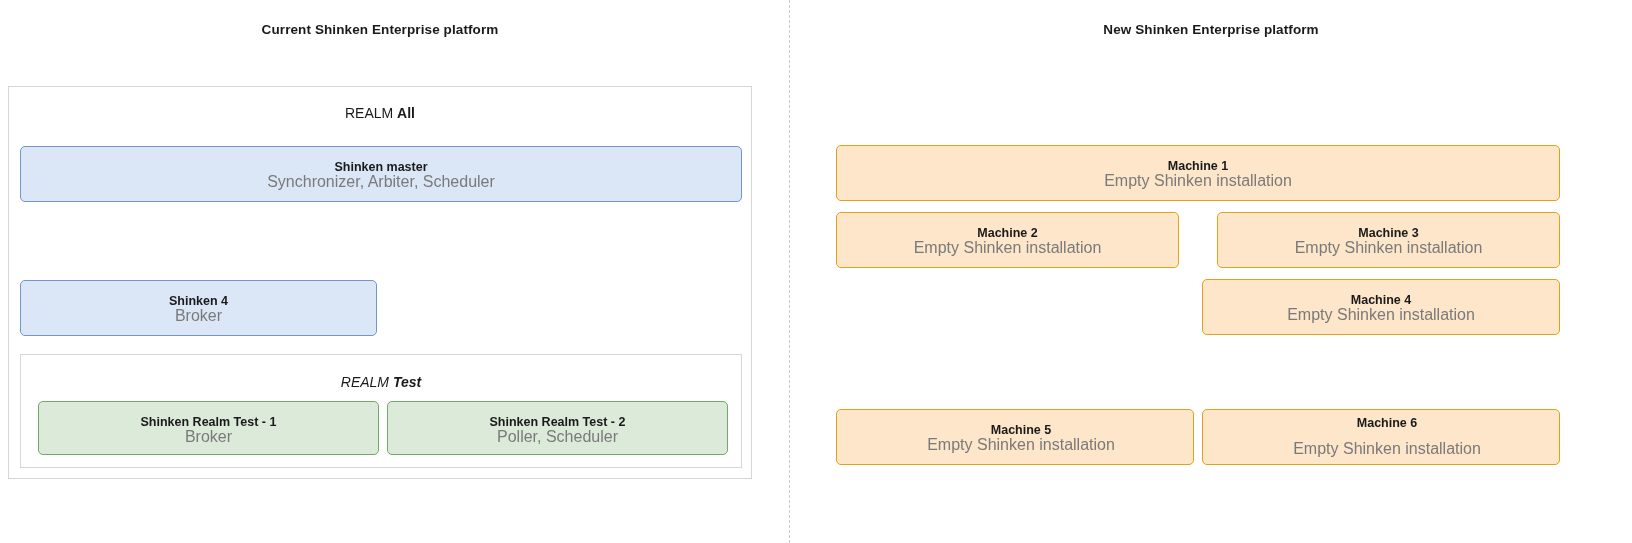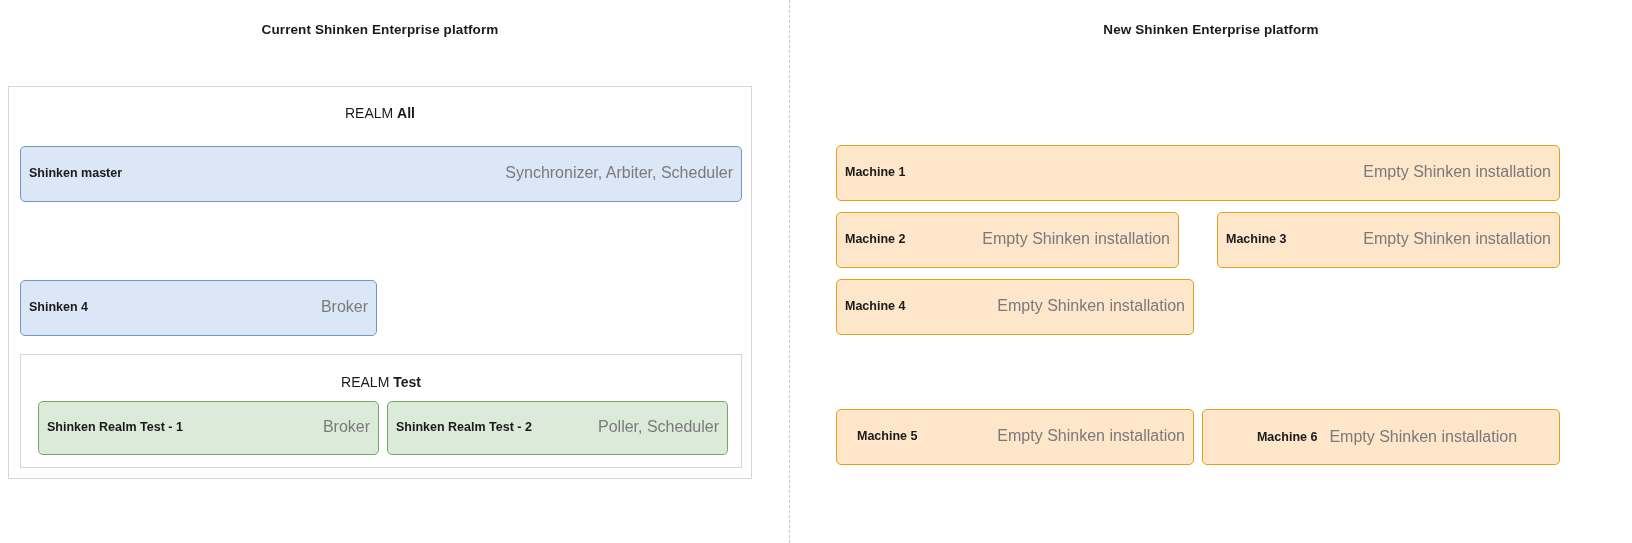--- a/index.html
+++ b/index.html
@@ -65,20 +65,21 @@
   .node-row {
     position: absolute;
     display: flex;
     gap: 8px;
   }
 
   .node {
     box-sizing: border-box;
     border-radius: 5px;
     display: flex;
+    flex-direction: column;
     align-items: center;
     justify-content: center;
     text-align: center;
     padding: 0 8px;
   }
   .node .node-title {
     font-size: 12.5px;
     font-weight: bold;
     color: #1a1a1a;
     line-height: 1;
@@ -111,39 +112,40 @@
     width: 722px;
     height: 114px;
     border: 1px solid #d6d6d6;
     box-sizing: border-box;
     background: #ffffff;
   }
   #realm-test-label {
     position: absolute;
     left: 0; right: 0;
     top: 19px;
+    font-style: italic;
   }
   #row-test {
     left: 17px;
     top: 46px;
     width: 690px;
   }
   #row-test .node { width: 341px; height: 54px; align-items: center; }
 
   
   #right-panel {
     position: absolute;
     left: 836px;
     top: 86px;
     width: 724px;
     height: 393px;
   }
   #m-row-1 { left: 0px; top: 59px;  width: 860px; }
   #m-row-2 { left: 0px; top: 126px; width: 724px; gap: 38px; }
-  #m-row-3 { left: 0px; top: 193px; width: 724px; }
+  #m-row-3 { left: 0px; top: 193px; width: 724px; justify-content: flex-end; }
   #m-row-4 { left: 0px; top: 323px; width: 724px; }
   #m-row-1 .node { width: 724px; height: 56px; }
   #m-row-2 .node { width: 358px; height: 56px; }
   #m-row-3 .node { width: 358px; height: 56px; }
   #m-row-4 .node { width: 358px; height: 56px; padding-left: 20px; }
 </style>
 </head>
 <body>
 
 <div class="panel-title" id="left-title">Current Shinken Enterprise platform</div>

